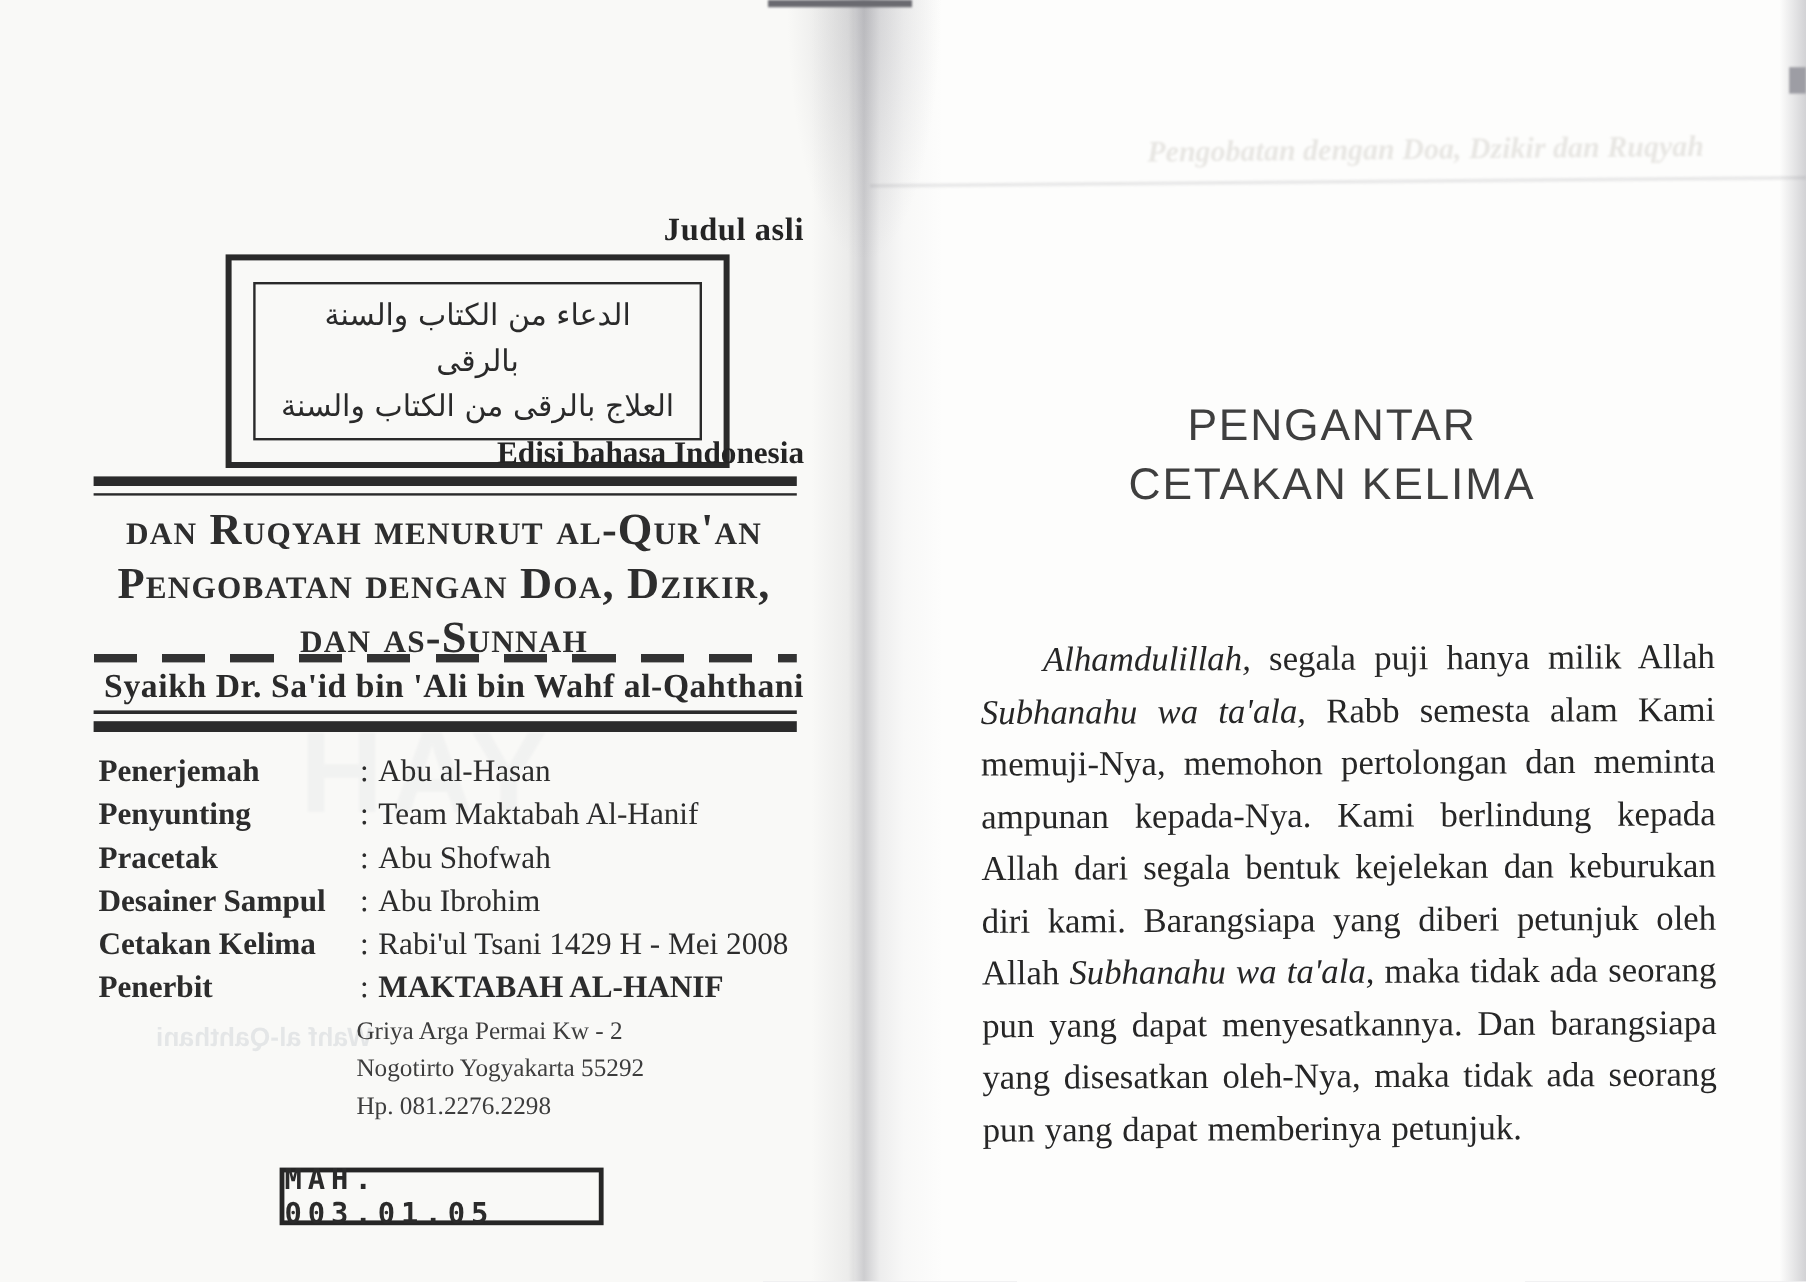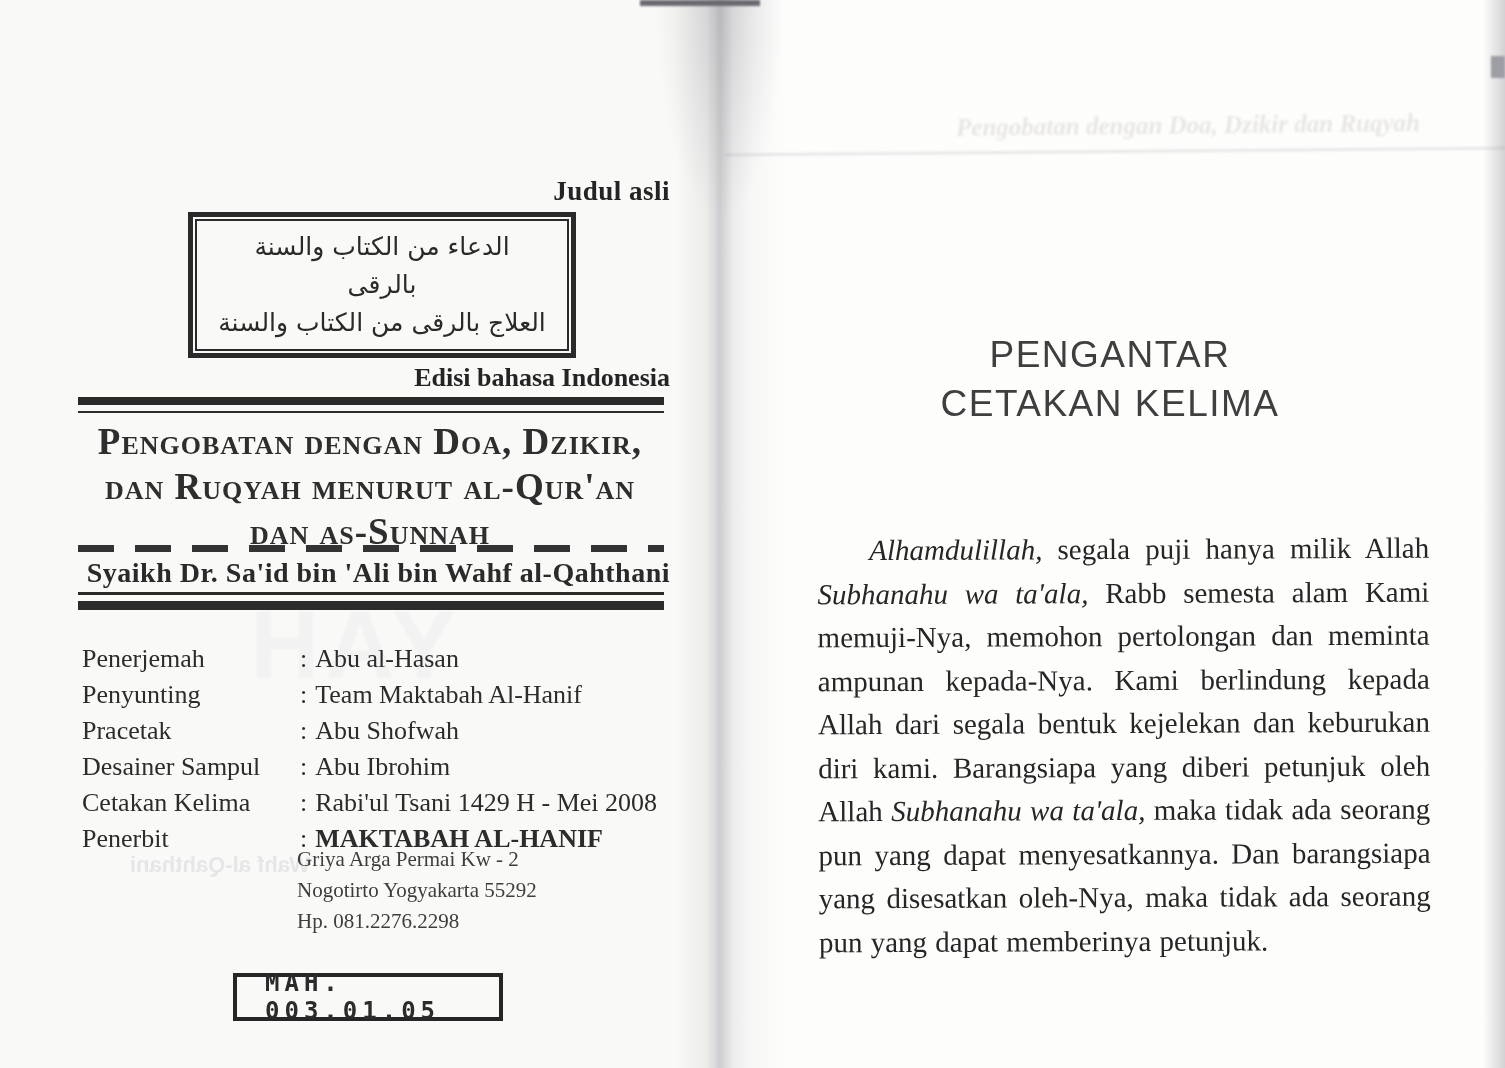--- a/index.html
+++ b/index.html
@@ -39,21 +39,21 @@
     position:absolute;right:0;top:56px;width:14px;height:22px;background:#9d9da4;
     filter:blur(1px);pointer-events:none;
   }
   
   .judul-asli{
     position:absolute;left:78px;top:176px;width:592px;text-align:right;
     font-size:27px;font-weight:bold;color:#242424;letter-spacing:.5px;
   }
   .arabic-box{
     position:absolute;left:188px;top:212px;width:374px;height:132px;
-    border:5px solid #2a2a2a;padding:2px;
+    border:5px solid #2a2a2a;padding:18px;
   }
   .arabic-box-inner{
     width:100%;height:100%;border:2px solid #2a2a2a;box-sizing:border-box;
     display:flex;flex-direction:column;justify-content:center;align-items:center;
     direction:rtl;font-family:"DejaVu Sans",serif;font-size:25px;line-height:38px;color:#2a2a2a;
   }
   .edisi{
     position:absolute;left:78px;top:363px;width:592px;text-align:right;
     font-size:26px;font-weight:bold;color:#242424;
   }
@@ -70,35 +70,35 @@
   .dashed-rule{
     position:absolute;left:78px;top:545px;width:586px;height:7px;
     background:repeating-linear-gradient(to right,#333 0px,#333 36px,transparent 36px,transparent 57px);
   }
   .author{
     position:absolute;left:70px;top:557px;width:600px;text-align:right;
     font-size:28px;font-weight:bold;color:#2a2a2a;letter-spacing:.5px;
   }
   .credits{position:absolute;left:82px;top:628px;width:580px;}
   .credit-row{display:flex;height:36px;align-items:baseline;font-size:26px;color:#2c2c2c;}
-  .credit-label{width:218px;font-weight:normal;flex:none;margin-top:16px;}
+  .credit-label{width:218px;font-weight:bold;flex:none;}
   .credit-colon{flex:none;margin-right:8px;}
   .credit-value{flex:1;}
   .credit-value.bold{font-weight:bold;}
   .address{
     position:absolute;left:297px;top:844px;width:360px;
     font-size:21px;line-height:31px;color:#3d3d3d;
   }
   .catalog-box{
     position:absolute;left:233px;top:973px;width:262px;height:40px;
     border:4px solid #262626;display:flex;align-items:center;justify-content:center;
   }
   .catalog-code{
     font-family:"DejaVu Sans Mono",monospace;font-size:24px;font-weight:bold;
-    letter-spacing:5px;color:#2b2b2b;margin-left:28px;
+    letter-spacing:5px;color:#2b2b2b;
   }
   
   .ghost{position:absolute;pointer-events:none;color:#6d7b8c;}
   .ghost-mirrored-author{
     left:80px;top:852px;width:230px;font-size:22px;font-weight:bold;
     transform:scaleX(-1);opacity:.14;filter:blur(.6px);text-align:left;
     font-family:"Liberation Sans",sans-serif;
   }
   .ghost-big-letters{
     left:250px;top:590px;font-size:96px;font-weight:bold;opacity:.05;
@@ -154,22 +154,22 @@
       <div>العلاج بالرقى من الكتاب والسنة</div>
     </div>
   </div>
 
   <div class="edisi">Edisi bahasa Indonesia</div>
 
   <div class="rule rule-thick-1"></div>
   <div class="rule rule-thin-1"></div>
 
   <div class="book-title">
+    <div>dan Ruqyah menurut al-Qur'an</div>
     <div>Pengobatan dengan Doa, Dzikir,</div>
-    <div>dan Ruqyah menurut al-Qur'an</div>
     <div>dan as-Sunnah</div>
   </div>
 
   <div class="dashed-rule"></div>
 
   <div class="author">Syaikh Dr. Sa'id bin 'Ali bin Wahf al-Qahthani</div>
 
   <div class="rule rule-thin-2"></div>
   <div class="rule rule-thick-2"></div>
 

